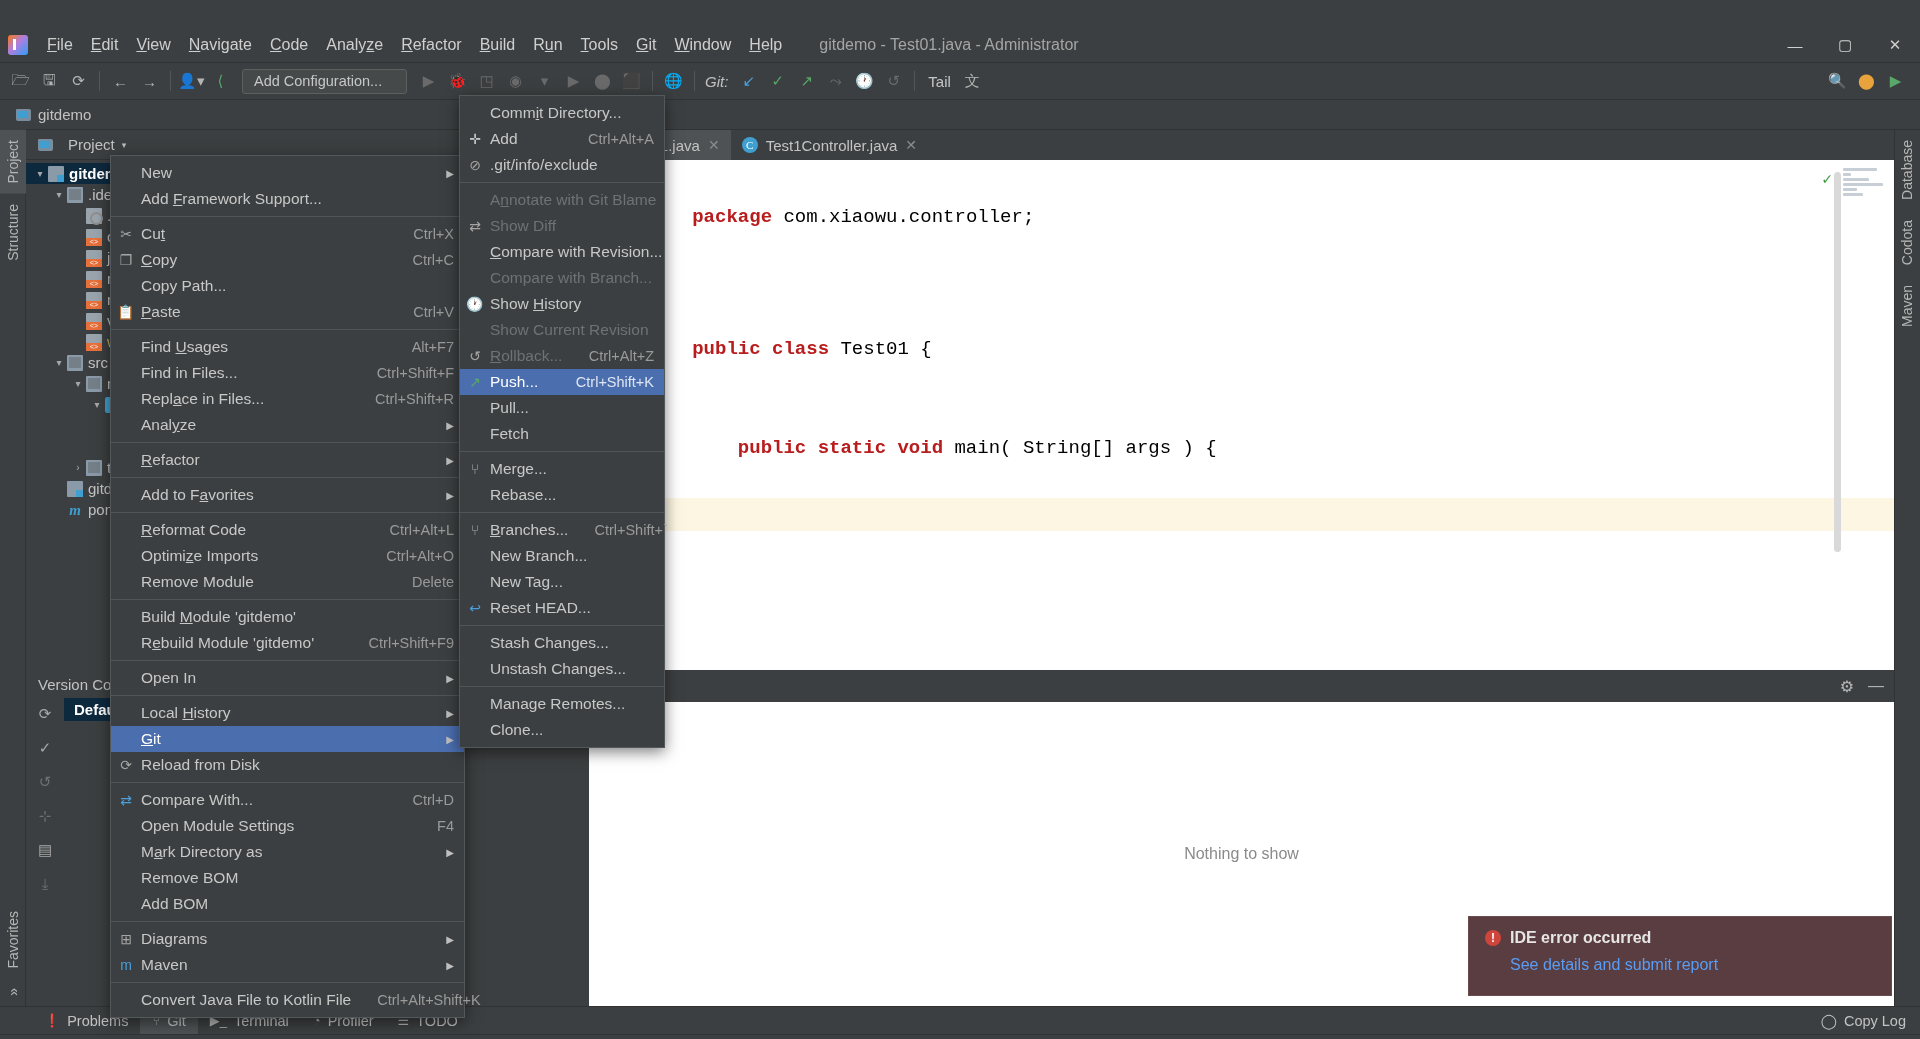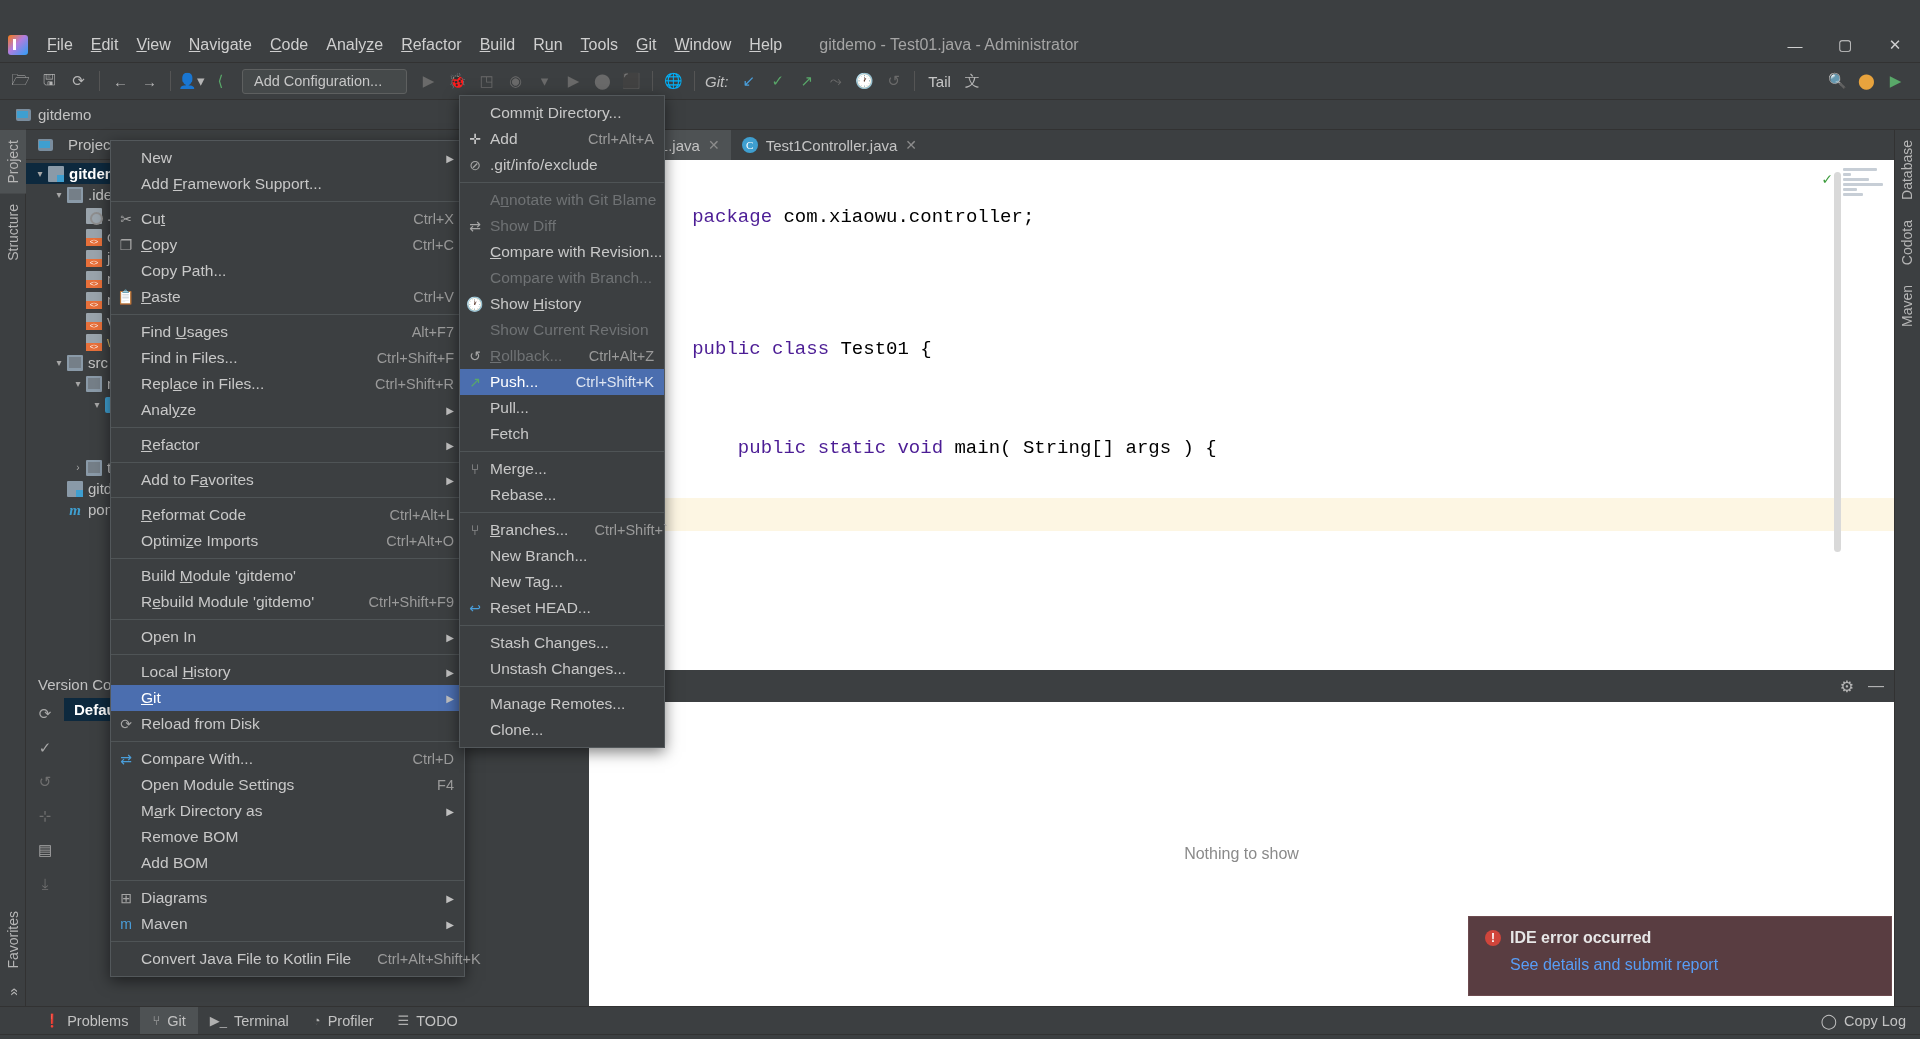--- a/index.html
+++ b/index.html
@@ -183,21 +183,21 @@
     justify-content: center; font-family: "Liberation Serif", serif;
   }
   .tab .x { color: #8c8c8c; font-size: 14px; }
   .code {
     position: relative; height: calc(100% - 30px); background: #fff;
     font-family: "Liberation Mono", monospace; font-size: 19px; line-height: 33px;
     padding: 8px 0 0 0; overflow: hidden;
   }
   .code-line { padding-left: 12px; white-space: pre; color: #000; }
   .code-line.hl { background: #fdf6e3; }
-  .kw { color: #4c1d95; font-weight: normal; }
+  .kw { color: #b91c1c; font-weight: bold; }
   .scroll-thumb {
     position: absolute; right: 53px; top: 12px; width: 7px; height: 380px;
     background: #d9d9d9; border-radius: 4px;
   }
   .minimap {
     position: absolute; right: 2px; top: 6px; width: 52px; height: 42px;
     opacity: .55;
   }
   .mm-line { height: 3px; background: #9aa7b5; margin: 2px 3px; border-radius: 1px; }
   .check-ok { position: absolute; right: 62px; top: 4px; color: #3c9c3c; font-size: 16px; }
@@ -265,21 +265,21 @@
             color: #a5a5a5; }
   .ctx-label { flex: 1; }
   .ctx-label u { text-decoration: underline; }
   .ctx-key { color: #9a9a9a; font-size: 14.5px; margin-left: 26px; }
   .ctx-row.sel .ctx-key { color: #dfe6f2; }
   .ctx-arrow { margin-left: 22px; font-size: 10px; color: #bfbfbf; }
   .ctx-sep { height: 1px; background: #4f5456; margin: 4px 0; }
   .blue { color: #4a9eda; }
   .green { color: #59a869; }
 
-  #ctx-main { left: 110px; top: 113px; width: 355px; }
+  #ctx-main { left: 110px; top: 128px; width: 355px; }
   #ctx-git  { left: 459px; top: 68px;  width: 206px; }
 </style>
 </head>
 <body>
 
 <div id="app">
 
   <div class="titlebar">
     <div class="app-logo"></div>
     <div class="menubar" id="menubar">
@@ -665,20 +665,25 @@
       <div class="ctx-row">
         <span class="ctx-ic"></span>
         <span class="ctx-label"><u>R</u>eformat Code</span>
         <span class="ctx-key">Ctrl+Alt+L</span>
       </div>
       <div class="ctx-row">
         <span class="ctx-ic"></span>
         <span class="ctx-label">Optimi<u>z</u>e Imports</span>
         <span class="ctx-key">Ctrl+Alt+O</span>
       </div>
+      <div class="ctx-row">
+        <span class="ctx-ic"></span>
+        <span class="ctx-label">Remove Module</span>
+        <span class="ctx-key">Delete</span>
+      </div>
       <div class="ctx-sep"></div>
       <div class="ctx-row">
         <span class="ctx-ic"></span>
         <span class="ctx-label">Build <u>M</u>odule 'gitdemo'</span>
       </div>
       <div class="ctx-row">
         <span class="ctx-ic"></span>
         <span class="ctx-label">R<u>e</u>build Module 'gitdemo'</span>
         <span class="ctx-key">Ctrl+Shift+F9</span>
       </div>

